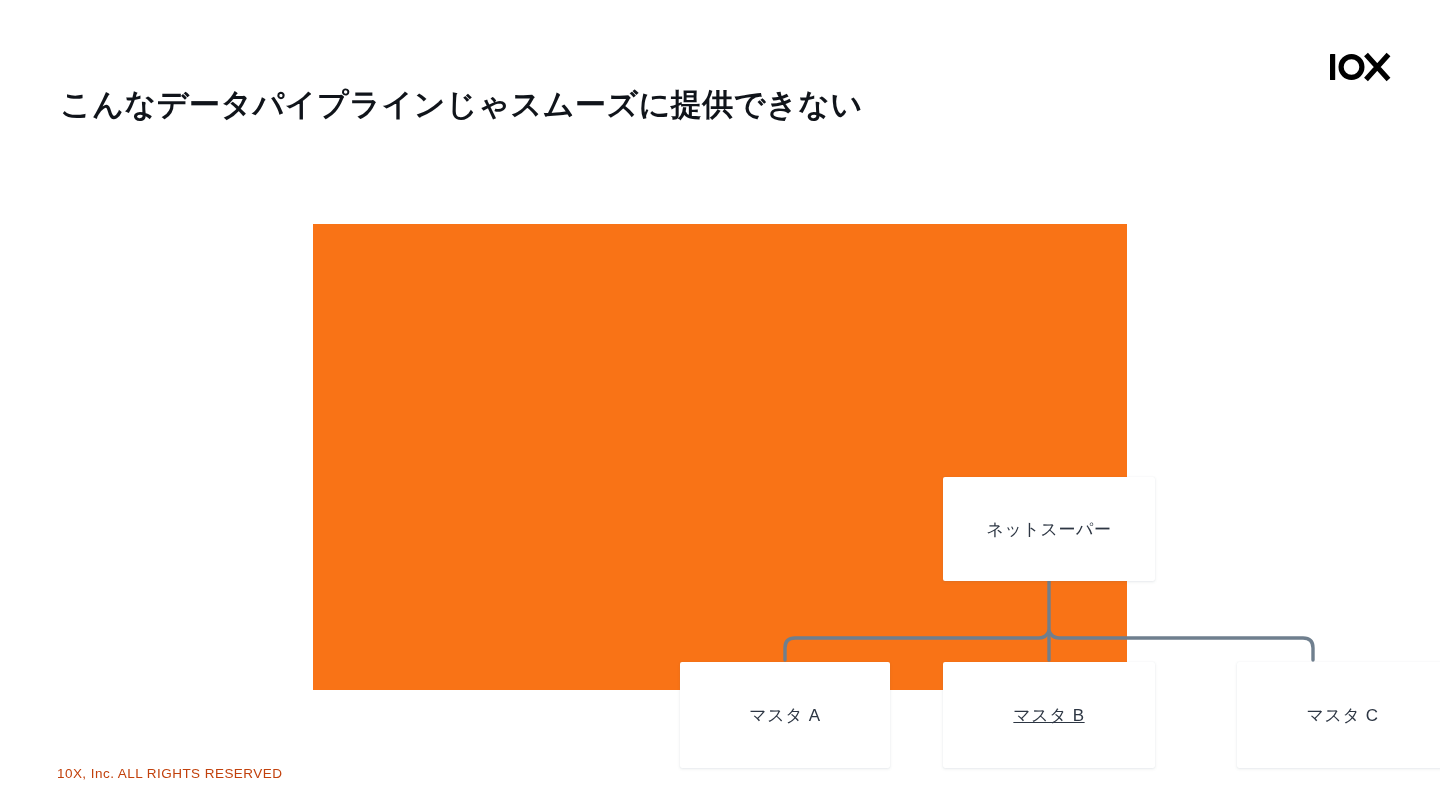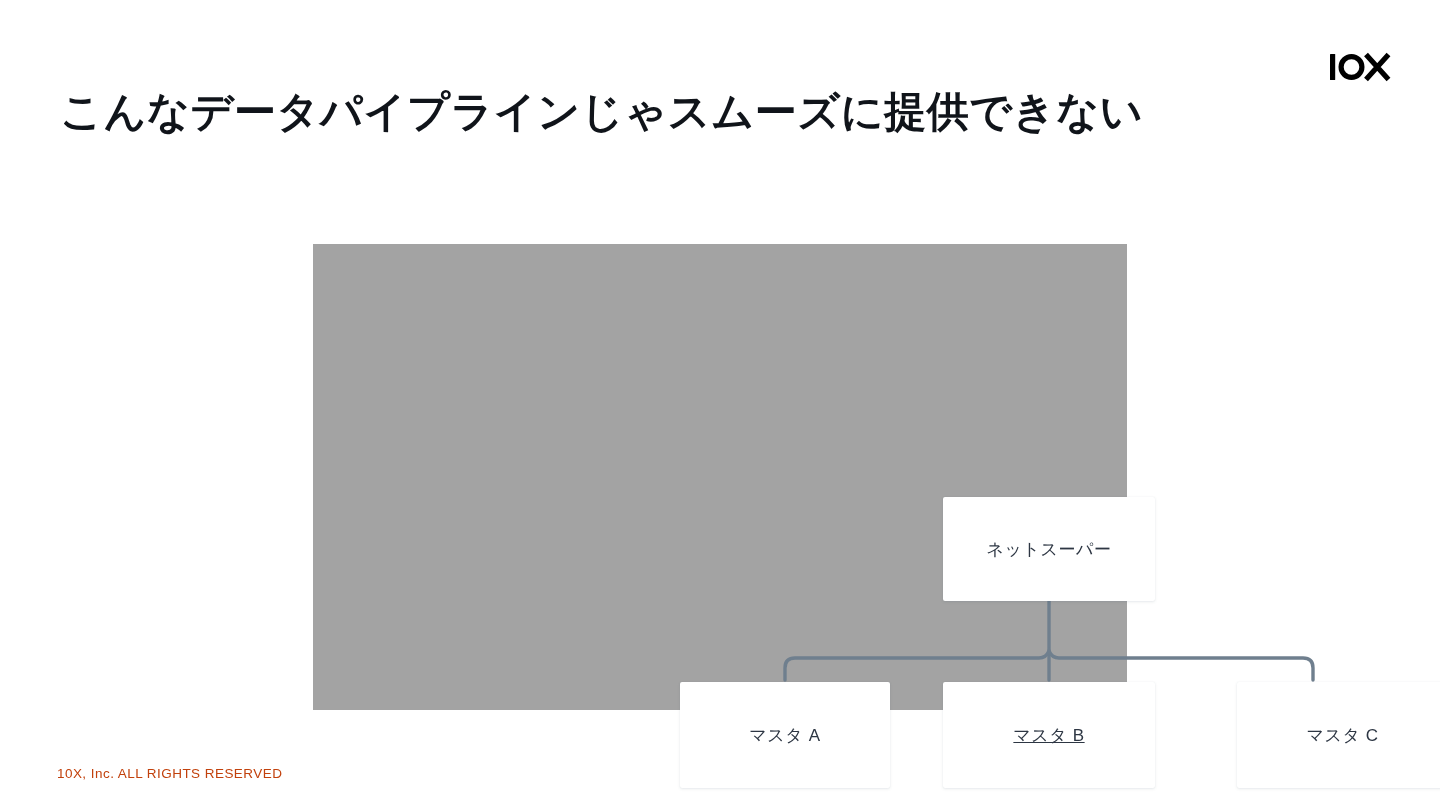--- a/index.html
+++ b/index.html
@@ -24,37 +24,36 @@
     width: 70px;
     height: 34px;
   }
   .logo svg { display: block; }
 
   
   .slide-title {
     position: absolute;
     left: 60px;
     top: 86px;
-    font-size: 42px;
+    font-size: 31px;
     font-weight: 700;
     color: #10141a;
     letter-spacing: 0.5px;
     line-height: 1.25;
     white-space: nowrap;
   }
 
   
   .panel {
     position: absolute;
     left: 313px;
     top: 224px;
     width: 814px;
     height: 466px;
-    background: #a3a3a3;
-    margin-top: 20px;
+    background: #f97316;
   }
 
   
   .card {
     position: absolute;
     background: #ffffff;
     border-radius: 2px;
     box-shadow: 0 1px 3px rgba(70, 90, 110, 0.13), 0 0 1px rgba(70, 90, 110, 0.10);
     display: flex;
     align-items: center;

